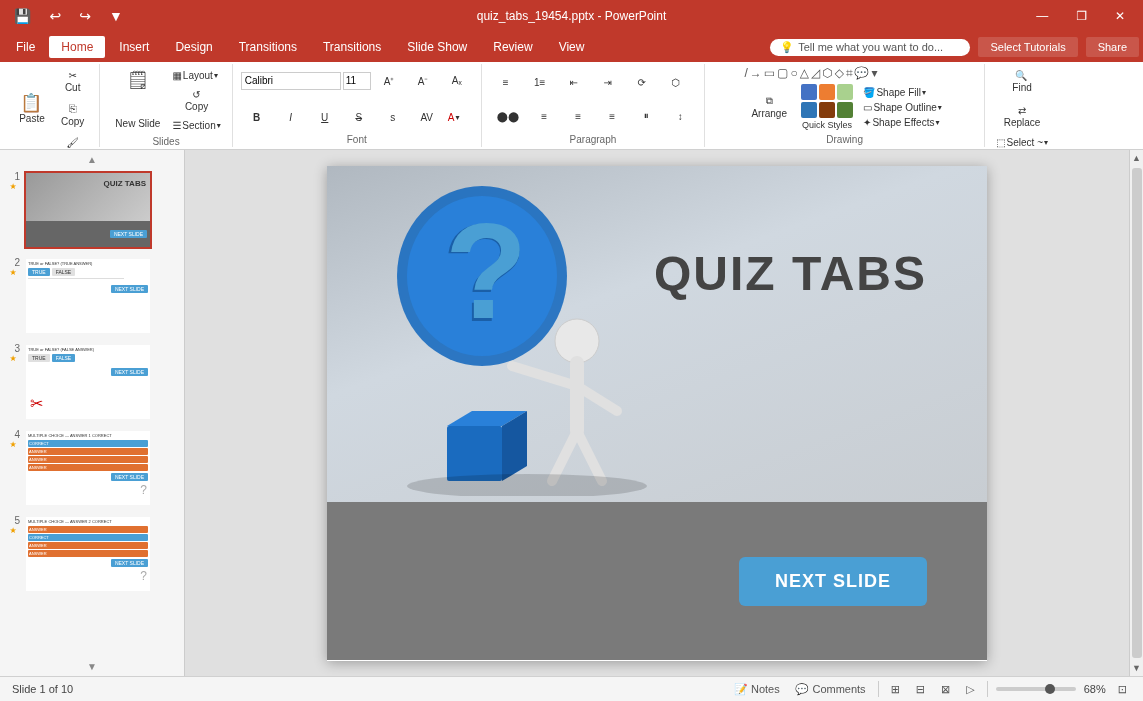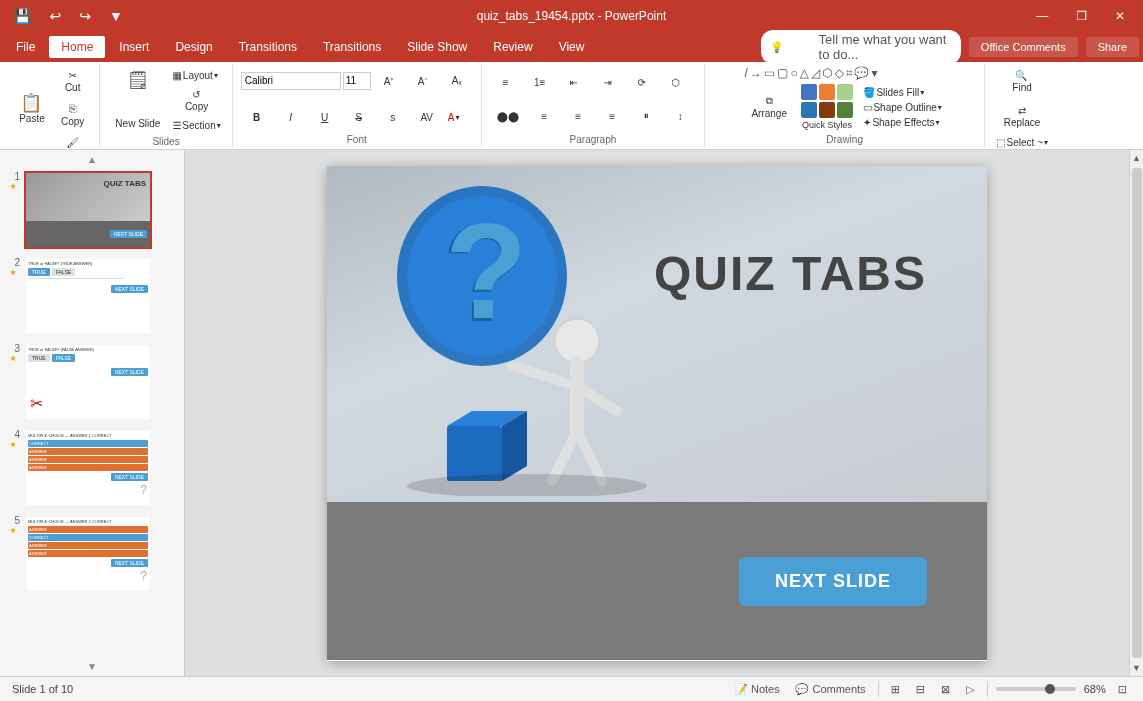--- a/index.html
+++ b/index.html
@@ -286,23 +286,23 @@
   <div class="menu-item">Insert</div>
   <div class="menu-item">Design</div>
   <div class="menu-item">Transitions</div>
   <div class="menu-item">Transitions</div>
   <div class="menu-item">Slide Show</div>
   <div class="menu-item">Review</div>
   <div class="menu-item">View</div>
   <div class="menu-bar-right">
     <div class="tell-me">
       <span>💡</span>
-      <span style="font-size:13px; color:#555;margin-left:30px;">Tell me what you want to do...</span>
-    </div>
-    <div class="menu-item" style="background:rgba(255,255,255,0.15); font-size:11px;">Office Comments</div>
+      <span style="font-size:11px; color:#555;">Tell me what you want to do...</span>
+    </div>
+    <div class="menu-item" style="background:rgba(255,255,255,0.15); font-size:11px;">Select Tutorials</div>
     <div class="menu-item" style="background:rgba(255,255,255,0.15); font-size:11px;">Share</div>
   </div>
 </div>
 
 <div class="ribbon-content">
 
   <div class="ribbon-group">
     <div class="ribbon-row">
       <button class="ribbon-btn ribbon-btn-large">
         <span class="ribbon-btn-icon">📋</span>
@@ -426,21 +426,21 @@
             <div class="qs-cell" style="background:#A9D18E;"></div>
             <div class="qs-cell" style="background:#2E75B6;"></div>
             <div class="qs-cell" style="background:#843C0C;"></div>
             <div class="qs-cell" style="background:#538135;"></div>
           </div>
           <span style="font-size:9px;color:#333;">Quick Styles</span>
         </div>
         <div style="display:flex;flex-direction:column;gap:2px;">
           <div class="ribbon-dropdown">
             <span>🪣</span>
-            <span style="font-size:10px;">Slides Fill</span>
+            <span style="font-size:10px;">Shape Fill</span>
             <span class="dropdown-arrow">▾</span>
           </div>
           <div class="ribbon-dropdown">
             <span>▭</span>
             <span style="font-size:10px;">Shape Outline</span>
             <span class="dropdown-arrow">▾</span>
           </div>
           <div class="ribbon-dropdown">
             <span>✦</span>
             <span style="font-size:10px;">Shape Effects</span>

